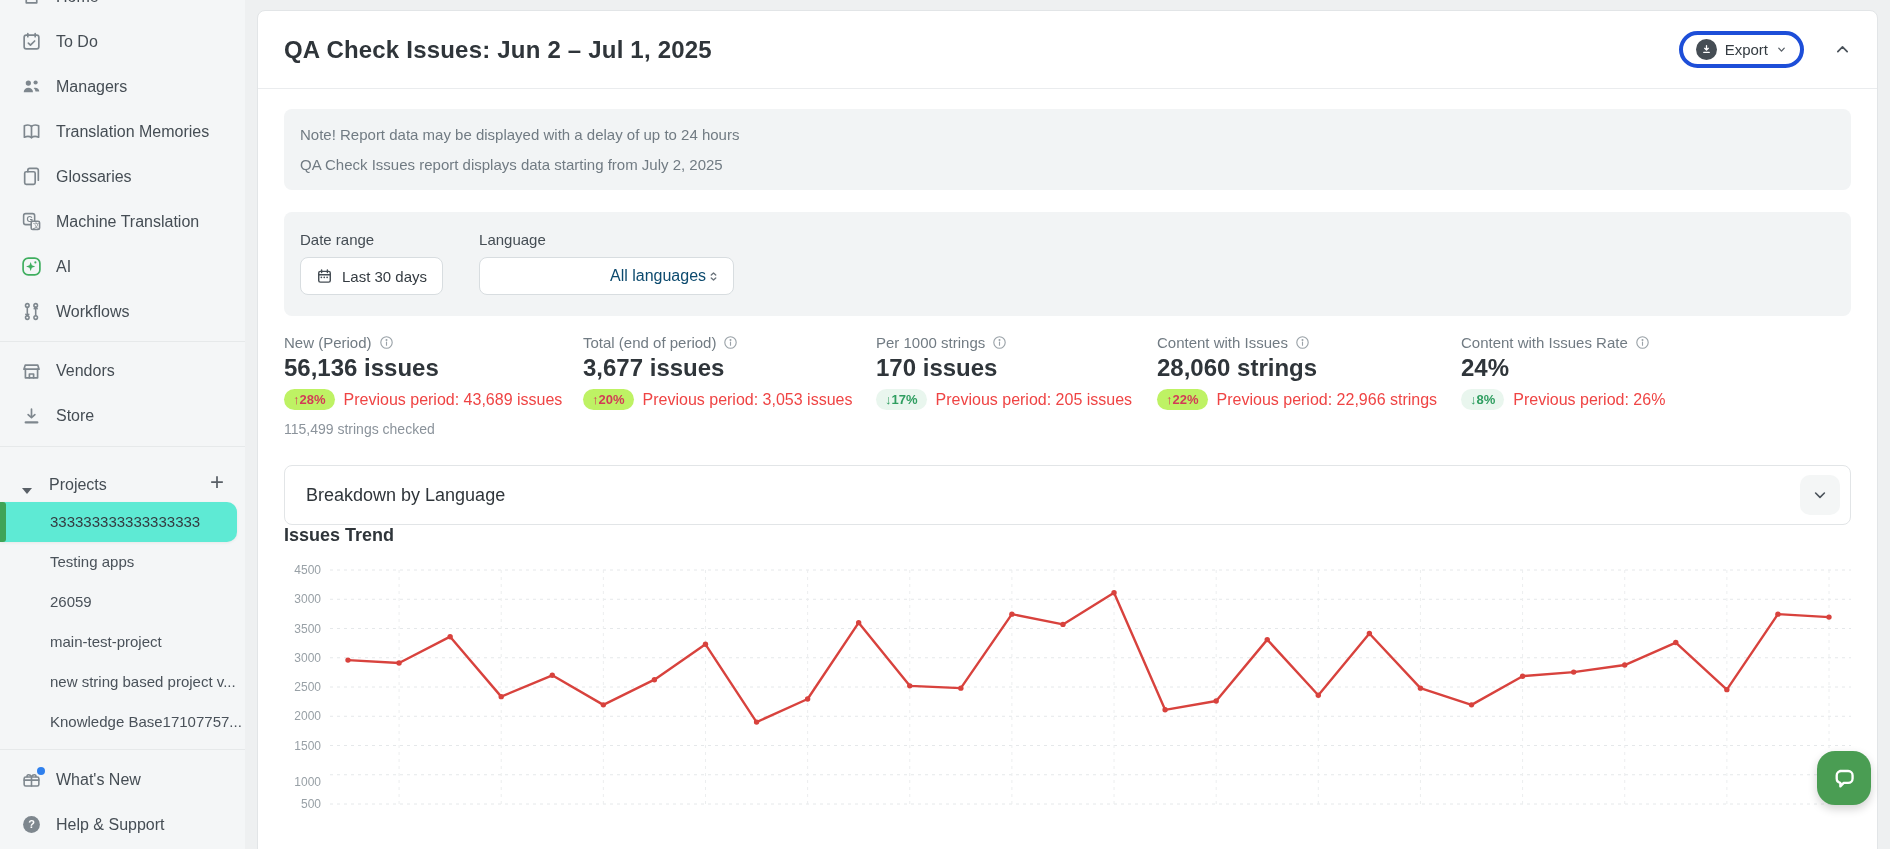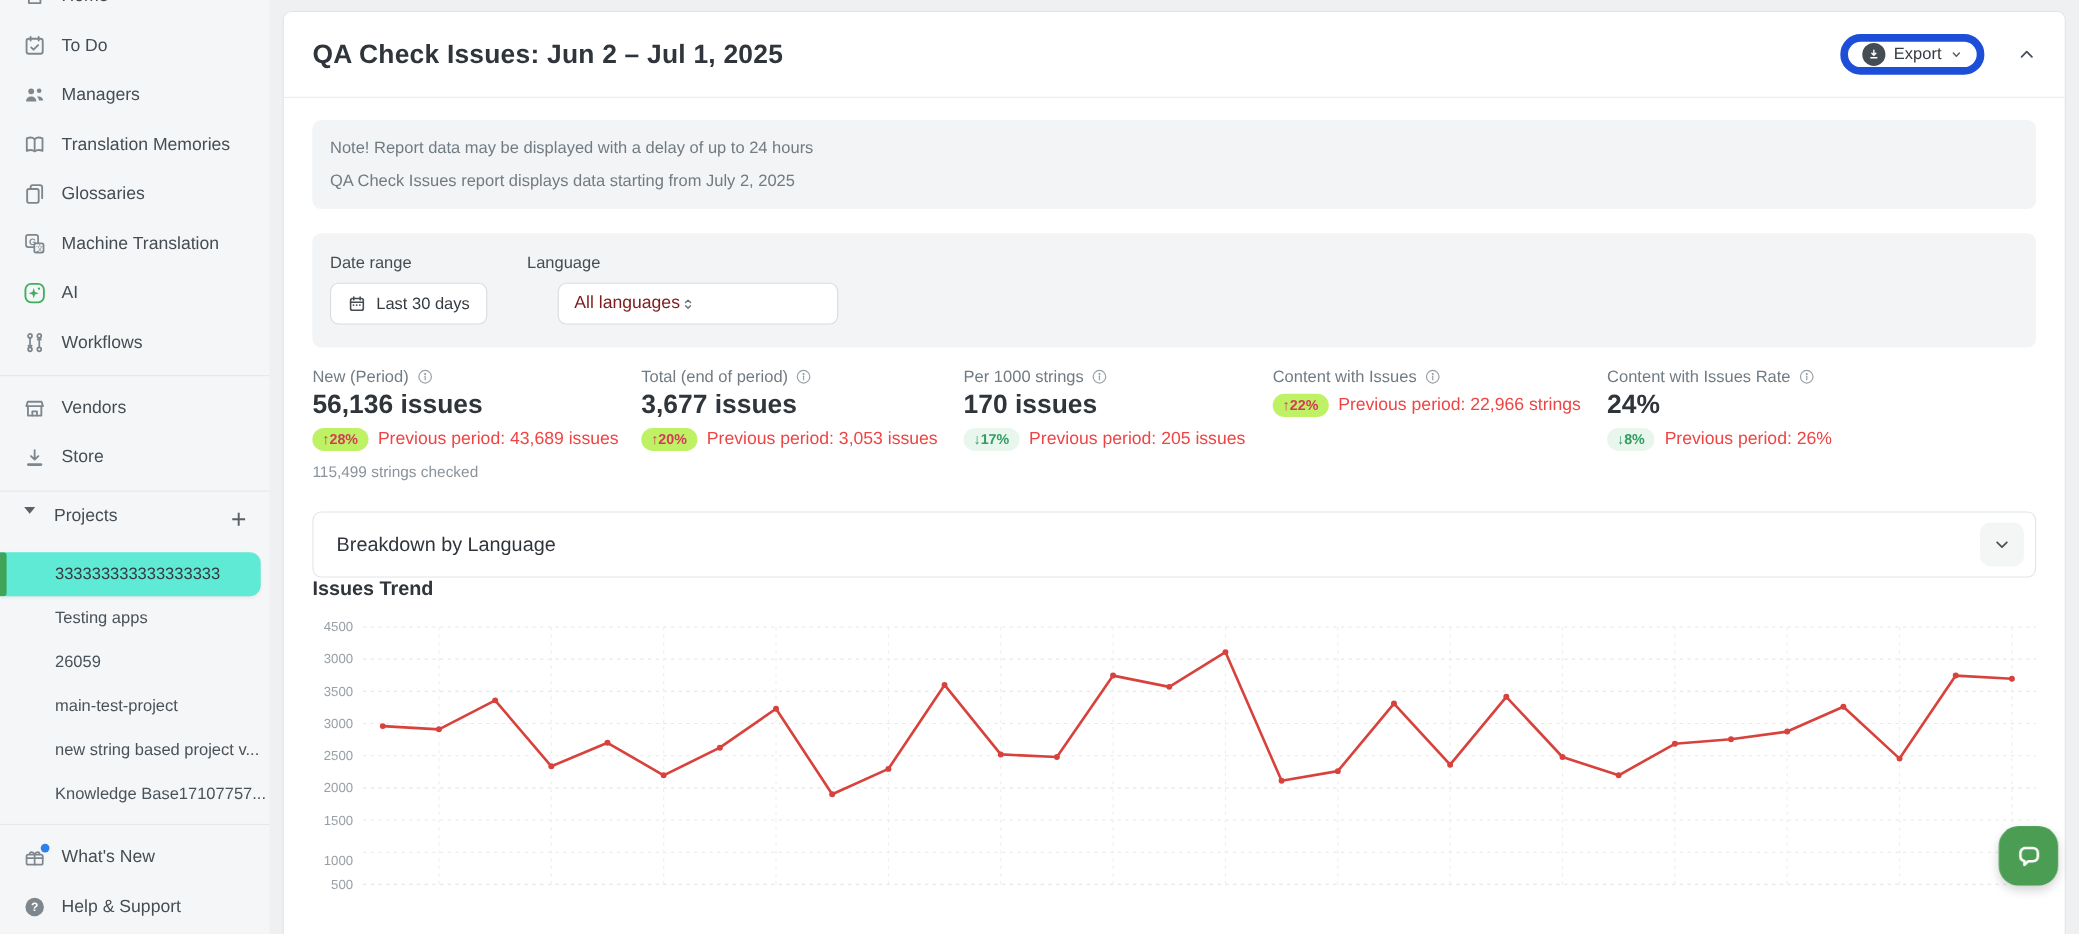--- a/index.html
+++ b/index.html
@@ -6,51 +6,51 @@
   html,body { width:1890px; height:849px; overflow:hidden; }
   body { font-family:"Liberation Sans", sans-serif; background:#eef0f1; display:flex; color:#30363b; }
 
   
   .sidebar { width:245px; height:100%; background:#f4f6f7; flex-shrink:0; display:flex; flex-direction:column; overflow:hidden; }
   .nav { list-style:none; }
   .nav-item { display:flex; align-items:center; height:45px; padding-left:21px; gap:14px; font-size:16px; color:#454d54; cursor:pointer; white-space:nowrap; }
   .nav-item.first { margin-top:-26px; }
   .nav-item svg { width:21px; height:21px; flex-shrink:0; }
   .sdivider { height:1px; background:#e6e9ea; margin:7px 0; border:none; }
-  .projects-header { display:flex; align-items:flex-start; height:45px; padding:0 21px 0 22px; margin-top:8px; }
+  .projects-header { display:flex; align-items:flex-end; height:45px; padding:0 21px 0 22px; margin-top:8px; }
   .tri-down { width:0; height:0; border-left:5px solid transparent; border-right:5px solid transparent; border-top:6px solid #596067; }
   .projects-header .phlabel { margin-left:17px; font-size:16px; color:#454d54; flex:1; }
   .plus-btn { font-size:24px; font-weight:300; color:#596067; line-height:1; cursor:pointer; }
   .project-list { list-style:none; margin-top:8px; }
   .project-item { height:40px; display:flex; align-items:center; padding-left:50px; font-size:15px; color:#4a525a; cursor:pointer; white-space:nowrap; overflow:hidden; position:relative; }
   .project-item.selected { background:#5eead4; width:237px; border-radius:0 10px 10px 0; box-shadow:0 1px 3px rgba(0,0,0,.06); color:#343b41; }
   .selected-bar { position:absolute; left:0; top:0; bottom:0; width:6px; background:#3fa457; border-radius:0 3px 3px 0; }
   .sidebar-bottom { margin-top:auto; padding-bottom:2px; }
   .icon-wrap { position:relative; width:21px; height:21px; flex-shrink:0; display:flex; }
   .notif-dot { position:absolute; top:-2px; right:-3px; width:8px; height:8px; border-radius:50%; background:#2f80ed; }
 
   
   .main { flex:1; padding:10px 12px; height:100%; }
   .card { background:#fff; border:1px solid #e2e5e7; border-radius:8px; height:1400px; }
   .card-header { display:flex; align-items:center; justify-content:space-between; padding:20px 26px; border-bottom:1px solid #eaecee; }
   .page-title { font-size:24px; font-weight:700; color:#2f353a; letter-spacing:.2px; }
   .header-actions { display:flex; align-items:center; gap:30px; }
-  .export-btn { display:flex; align-items:center; gap:8px; height:37px; padding:0 13px; border:7px solid #1d4ed8; border-radius:19px; background:#fff; cursor:pointer; }
+  .export-btn { display:flex; align-items:center; gap:8px; height:37px; padding:0 13px; border:4px solid #1d4ed8; border-radius:19px; background:#fff; cursor:pointer; }
   .export-circle { width:21px; height:21px; border-radius:50%; background:#454d54; display:flex; align-items:center; justify-content:center; }
   .export-label { font-size:15px; color:#343b41; }
   .icon-btn { background:none; border:none; cursor:pointer; display:flex; align-items:center; justify-content:center; }
 
   .card-body { padding:20px 26px; }
   .note-box { background:#f2f4f5; border-radius:8px; padding:17px 16px; font-size:15px; color:#717b83; }
   .note-box p + p { margin-top:13px; }
 
   .filter-box { background:#f2f4f5; border-radius:8px; padding:19px 16px 21px; margin-top:22px; display:flex; gap:36px; }
   .filter-label { font-size:15px; color:#454d54; margin-bottom:9px; }
   .date-btn { display:flex; align-items:center; gap:9px; height:38px; padding:0 15px; background:#fff; border:1px solid #d8dde0; border-radius:8px; font-size:15px; color:#343b41; cursor:pointer; }
-  .select { width:255px; height:38px; background:#fff; border:1px solid #d8dde0; border-radius:8px; display:flex; align-items:center; justify-content:flex-start; padding:0 12px 0 14px; font-size:16px; color:#7f1d1d; cursor:pointer;margin-left:28px; }
+  .select { width:255px; height:38px; background:#fff; border:1px solid #d8dde0; border-radius:8px; display:flex; align-items:center; justify-content:flex-end; padding:0 12px 0 14px; font-size:16px; color:#0c4a6e; cursor:pointer; }
 
   .stats { display:grid; grid-template-columns:299px 293px 281px 304px 1fr; margin-top:18px; }
   .stat-label { display:flex; align-items:center; gap:7px; font-size:15px; color:#717b83; }
   .stat-value { font-size:24px; font-weight:600; color:#2f353a; margin-top:3px; }
   .stat-delta-row { display:flex; align-items:center; gap:9px; margin-top:7px; }
   .delta-badge { font-size:13px; font-weight:700; padding:3px 9px; border-radius:11px; }
   .delta-badge.up { background:#bef264; color:#d23c56; }
   .delta-badge.down { background:#e9f6ee; color:#2f9e60; }
   .prev { font-size:16px; color:#ef4444; }
   .strings-checked { font-size:14px; color:#8b939b; margin-top:11px; }
@@ -314,20 +314,21 @@
         </div>
         <div class="stat">
           <div class="stat-label">
               <span>Content with Issues</span>
             <svg viewBox="0 0 20 20" width="15" height="15" fill="none" stroke="#9aa2a8" stroke-width="1.5">
                 <circle cx="10" cy="10" r="7.6"></circle>
                 <circle cx="10" cy="6.7" r=".6" fill="#9aa2a8"></circle>
                 <path d="M10 9.3v4.4" stroke-linecap="round"></path>
               </svg>
           </div>
+          <div class="stat-value">28,060 strings</div>
           <div class="stat-delta-row">
             <span class="delta-badge up">↑22%</span>
             <span class="prev">Previous period: 22,966 strings</span>
           </div>
         </div>
         <div class="stat">
           <div class="stat-label">
               <span>Content with Issues Rate</span>
             <svg viewBox="0 0 20 20" width="15" height="15" fill="none" stroke="#9aa2a8" stroke-width="1.5">
                 <circle cx="10" cy="10" r="7.6"></circle>

